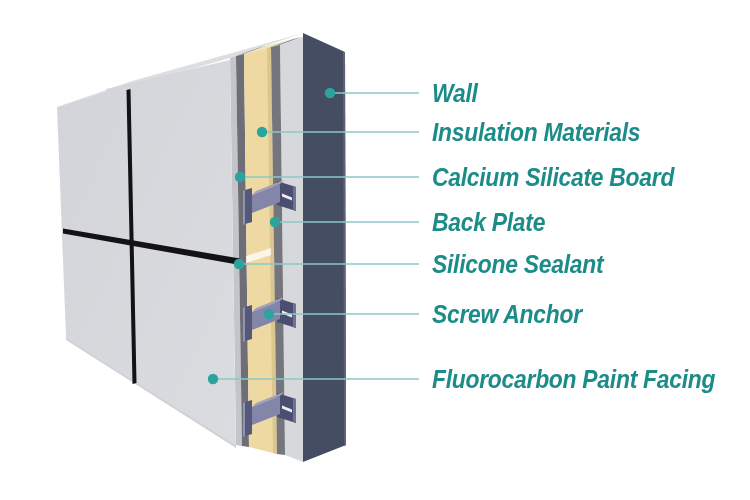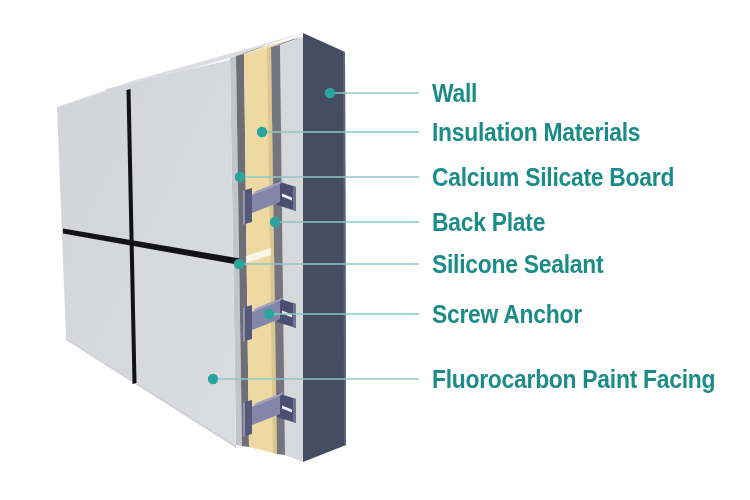--- a/index.html
+++ b/index.html
@@ -6,20 +6,21 @@
     margin: 0;
     padding: 0;
     font-family: "Liberation Sans", sans-serif;
   }
   #stage {
     position: relative;
     width: 750px;
     height: 500px;
     background: var(--background, #fff);
     overflow: hidden;
+    font-style: italic;
   }
   #diagram-svg {
     position: absolute;
     left: 0;
     top: 0;
   }
   #callout-layer line {
     stroke: var(--leader-line, #8BC9C6);
     stroke-width: 1.5;
   }

